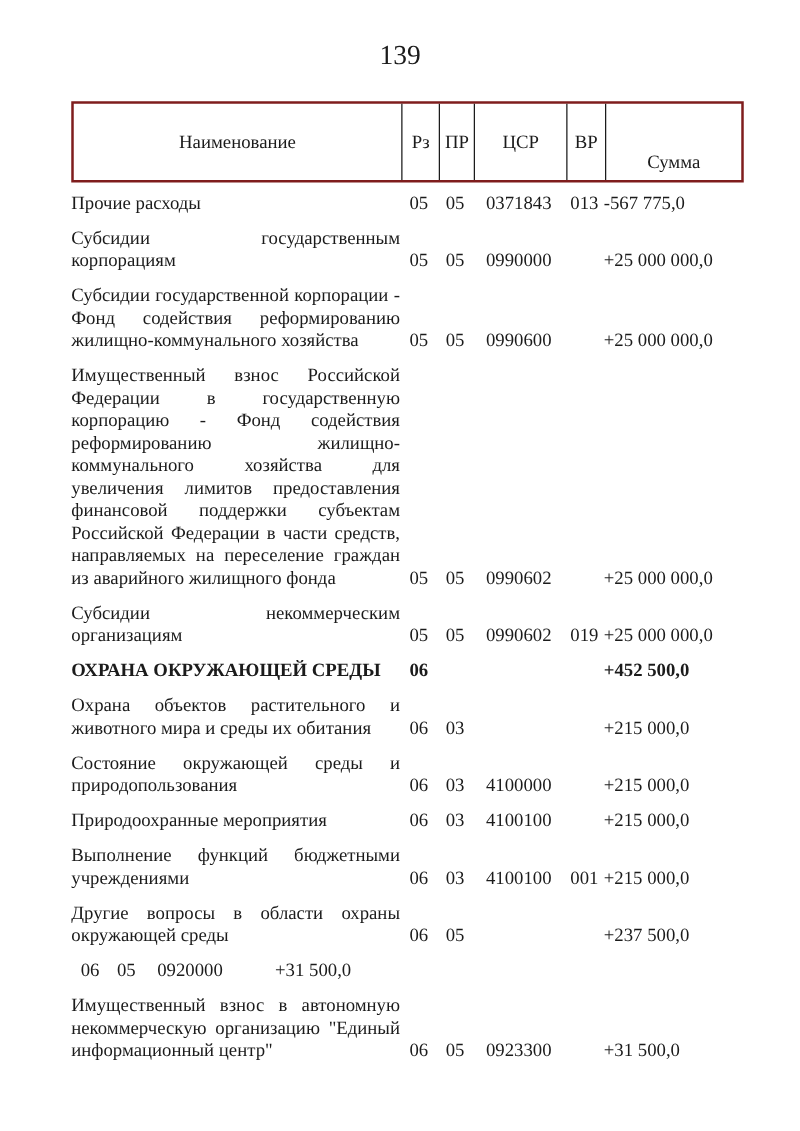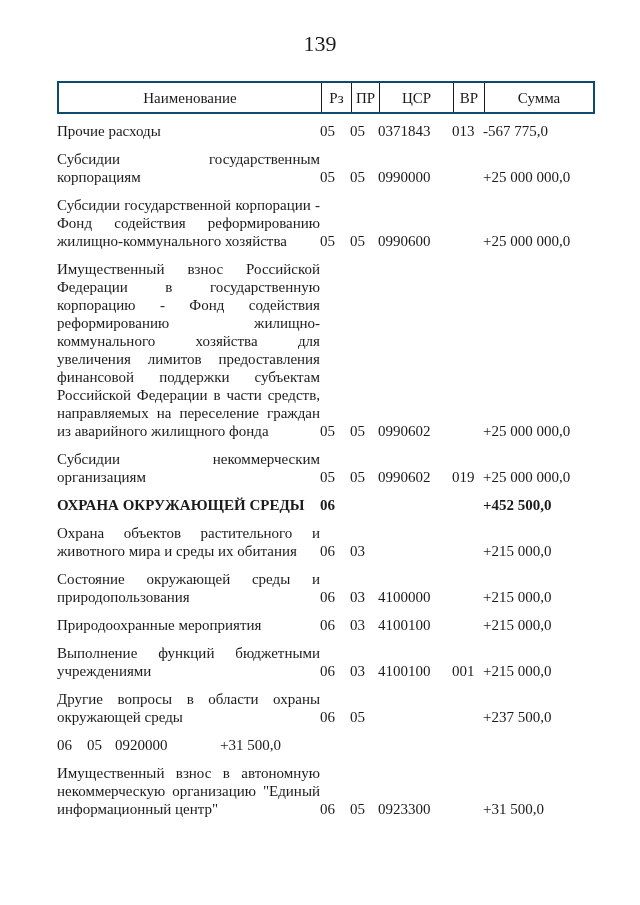--- a/index.html
+++ b/index.html
@@ -27,36 +27,36 @@
   }
   .budget-table {
     position: absolute;
     left: 57px;
     top: 81px;
     width: 538px;
   }
   .thead {
     display: flex;
     align-items: stretch;
-    border: 2px solid #0c4a6e;
+    border: 2px solid #7f1d1d;
     box-sizing: border-box;
     width: 538px;
   }
   .thead .cell {
     box-sizing: border-box;
     border-right: 1px solid #1b1b1b;
     font-size: 15px;
     line-height: 18px;
     padding: 6px 1px 5px 1px;
     text-align: center;
     display: flex;
     align-items: center;
     justify-content: center;
   }
-  .thead .cell:last-child { border-right: none; }
+  .thead .cell:last-child { border-right: none; margin-top: 32px; }
 
   .c-name { width: 263px; }
   .c-rz   { width: 30px; }
   .c-pr   { width: 28px; }
   .c-csr  { width: 74px; }
   .c-vr   { width: 31px; }
   .c-sum  { flex: 1; }
 
   .tbody { padding-top: 8px; }
   .trow {
@@ -68,20 +68,21 @@
   }
   .trow.bold { font-weight: bold; }
   .trow .c-name { text-align: left; }
   .nline { width: 100%; }
   .nline.jline {
     text-align: justify;
     text-align-last: justify;
     -moz-text-align-last: justify;
   }
   .trow .c-rz, .trow .c-pr, .trow .c-csr, .trow .c-vr {
+    text-align: center;
     white-space: nowrap;
   }
   .trow .c-sum {
     white-space: nowrap;
   }
 </style>
 </head>
 <body>
 
 <div class="page">

